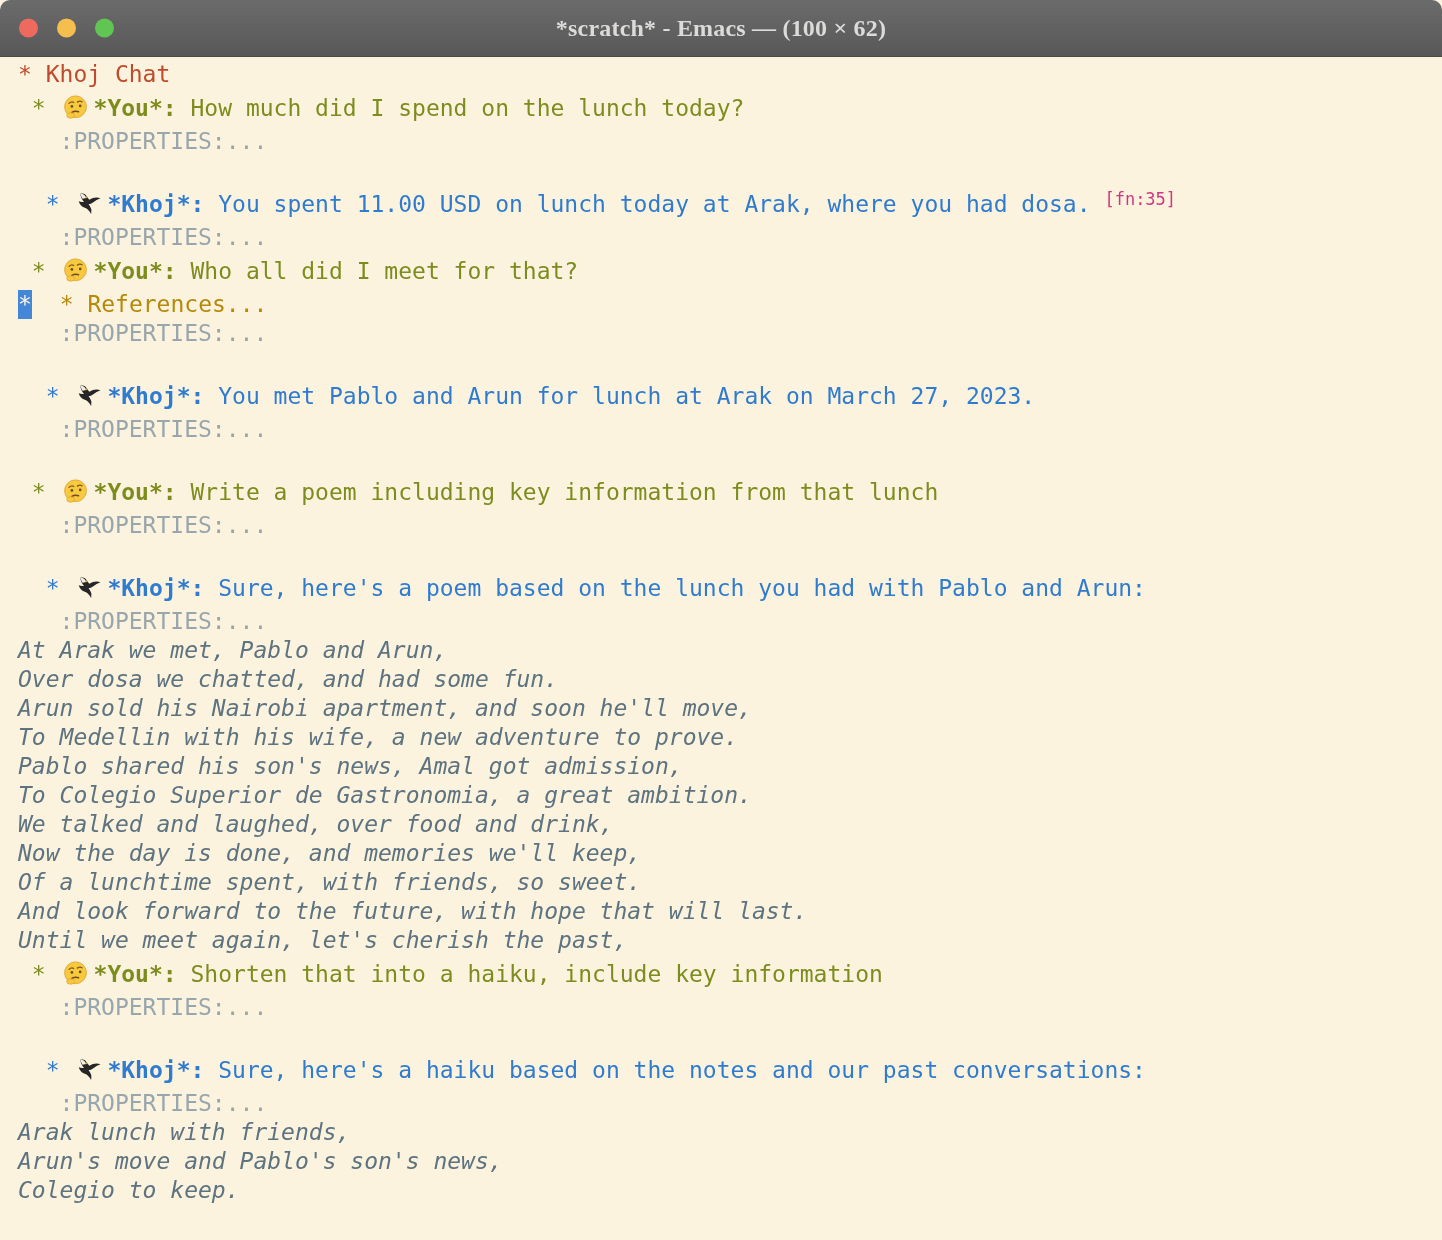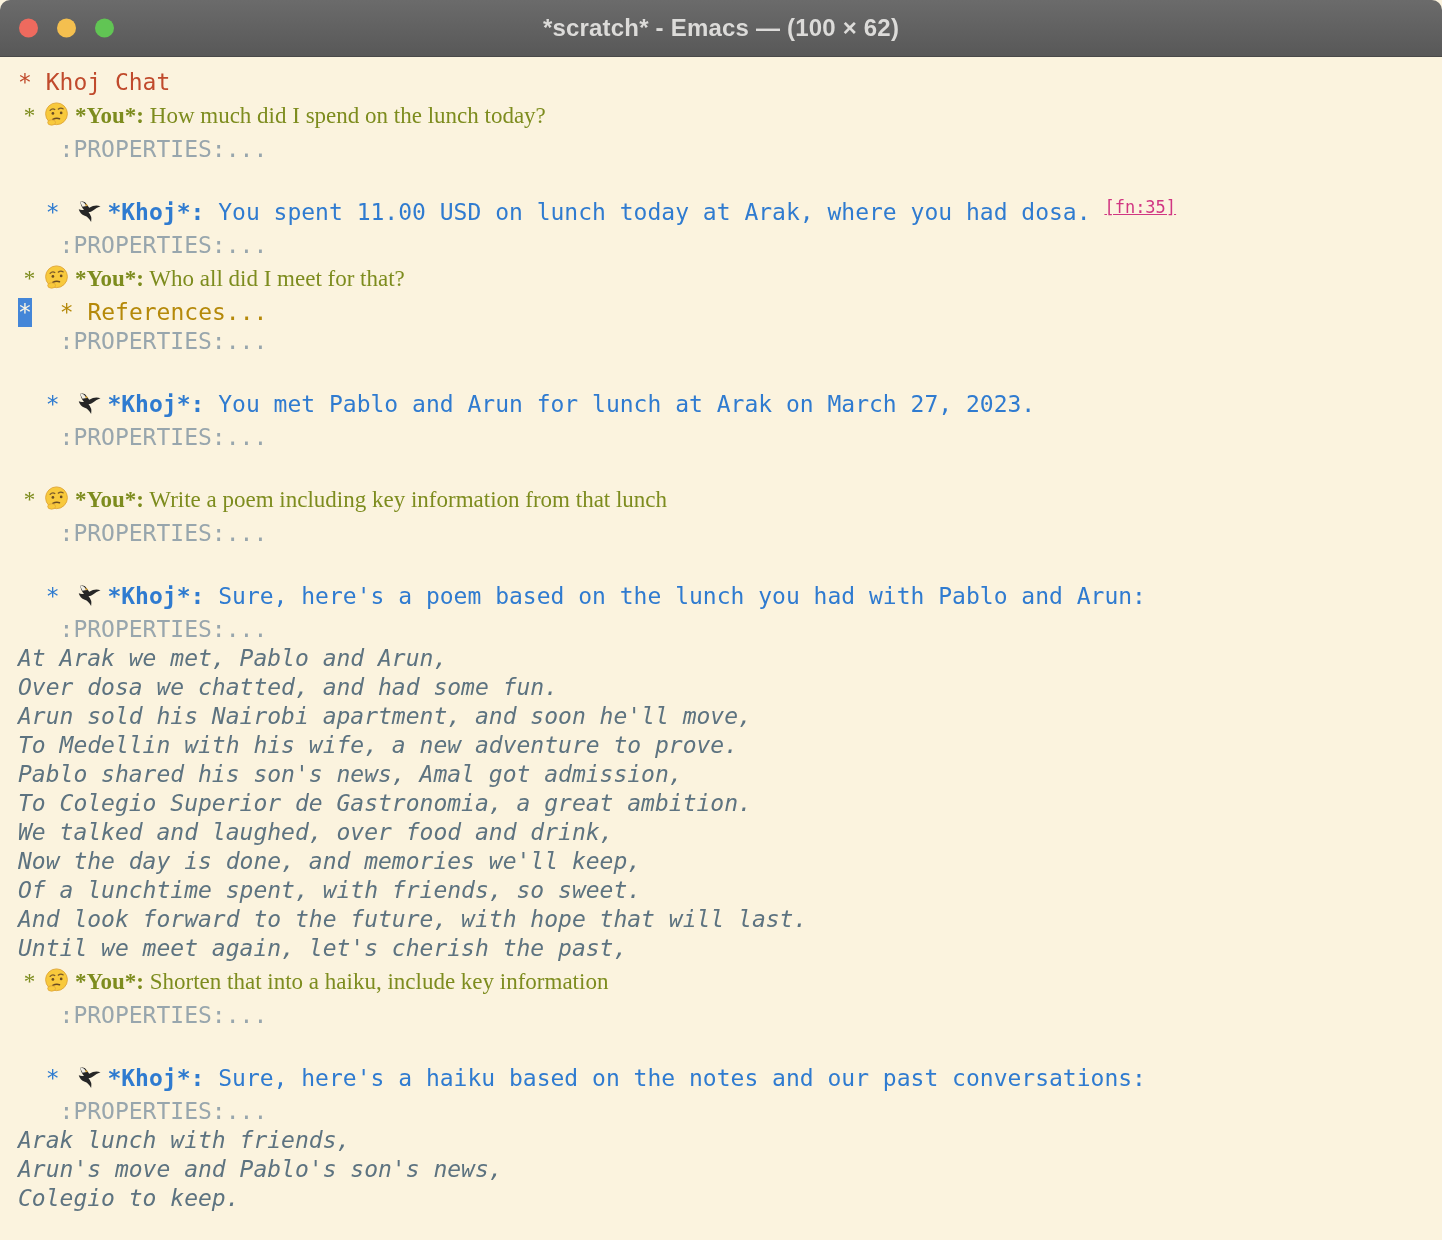--- a/index.html
+++ b/index.html
@@ -18,46 +18,46 @@
     border-radius:10px 10px 0 0;
     position:relative;
     display:flex;align-items:center;justify-content:center;
   }
   .lights{position:absolute;left:19px;top:50%;transform:translateY(-50%);display:flex;gap:19px;}
   .light{width:19px;height:19px;border-radius:50%;border:none;padding:0;}
   .light-close{background:var(--c-close,#ee6a5e);}
   .light-min{background:var(--c-minimize,#f4bf4f);}
   .light-zoom{background:var(--c-zoom_btn,#61c554);}
   .wtitle{
-    font-family:Liberation Sans, sans-serif;font-weight:bold;font-size:24px;
+    font-family:Liberation Serif, serif;font-weight:bold;font-size:24px;
     color:var(--c-titlebar_text,#dcdbd9);letter-spacing:.2px;
   }
   
   .buffer{
     flex:1;background:var(--c-buffer_bg,#fbf3de);
-    padding:11px 0 0 18px;
+    padding:3px 0 0 18px;
     font-size:23px;color:var(--c-body_text,#5d7380);
   }
   .line{height:29px;line-height:29px;white-space:pre;}
   .line.tall{height:38px;line-height:38px;}
   .t-heading1{color:var(--c-heading,#c04a2c);}
-  .t-you{color:var(--c-you,#7d8c1e);font-family:Liberation Serif, serif;}
+  .t-you{color:var(--c-you,#7d8c1e);}
   .t-khoj{color:var(--c-khoj,#2f7bd0);}
   .t-drawer{color:var(--c-drawer,#98a6ad);}
   .t-body{color:var(--c-body_text,#5d7380);font-style:italic;}
   .t-references{color:var(--c-references,#b5890a);}
   .speaker{font-weight:bold;}
   .cursor{
     display:inline-block;width:14px;text-align:center;
     background:var(--c-cursor_bg,#4486d8);color:var(--c-cursor_fg,#fdf6e3);
   }
   .emoji{width:27px;height:27px;vertical-align:-5px;margin:0 5px 0 2px;}
   .fn{
     color:var(--c-footnote,#d13682);font-size:17px;
-    text-decoration:underline;position:relative;top:-7px;cursor:pointer;margin-top:42px;
+    position:relative;top:-7px;cursor:pointer;margin-top:42px;
   }
 </style>
 </head>
 <body>
 
 <svg width="0" height="0" style="position:absolute" aria-hidden="true">
   <symbol id="sym-thinking-face-emoji" viewBox="0 0 36 36">
     <circle cx="18" cy="17" r="14.5" fill="#f8c93c" stroke="#dfa63a" stroke-width="1.2"></circle>
     <path d="M9.5 12.5 q3 -3.2 6.2 -1.2" stroke="#7a5a2b" stroke-width="1.8" fill="none" stroke-linecap="round"></path>
     <path d="M20.5 10.8 q3.2 -2.4 6.2 -0.4" stroke="#7a5a2b" stroke-width="1.8" fill="none" stroke-linecap="round"></path>

